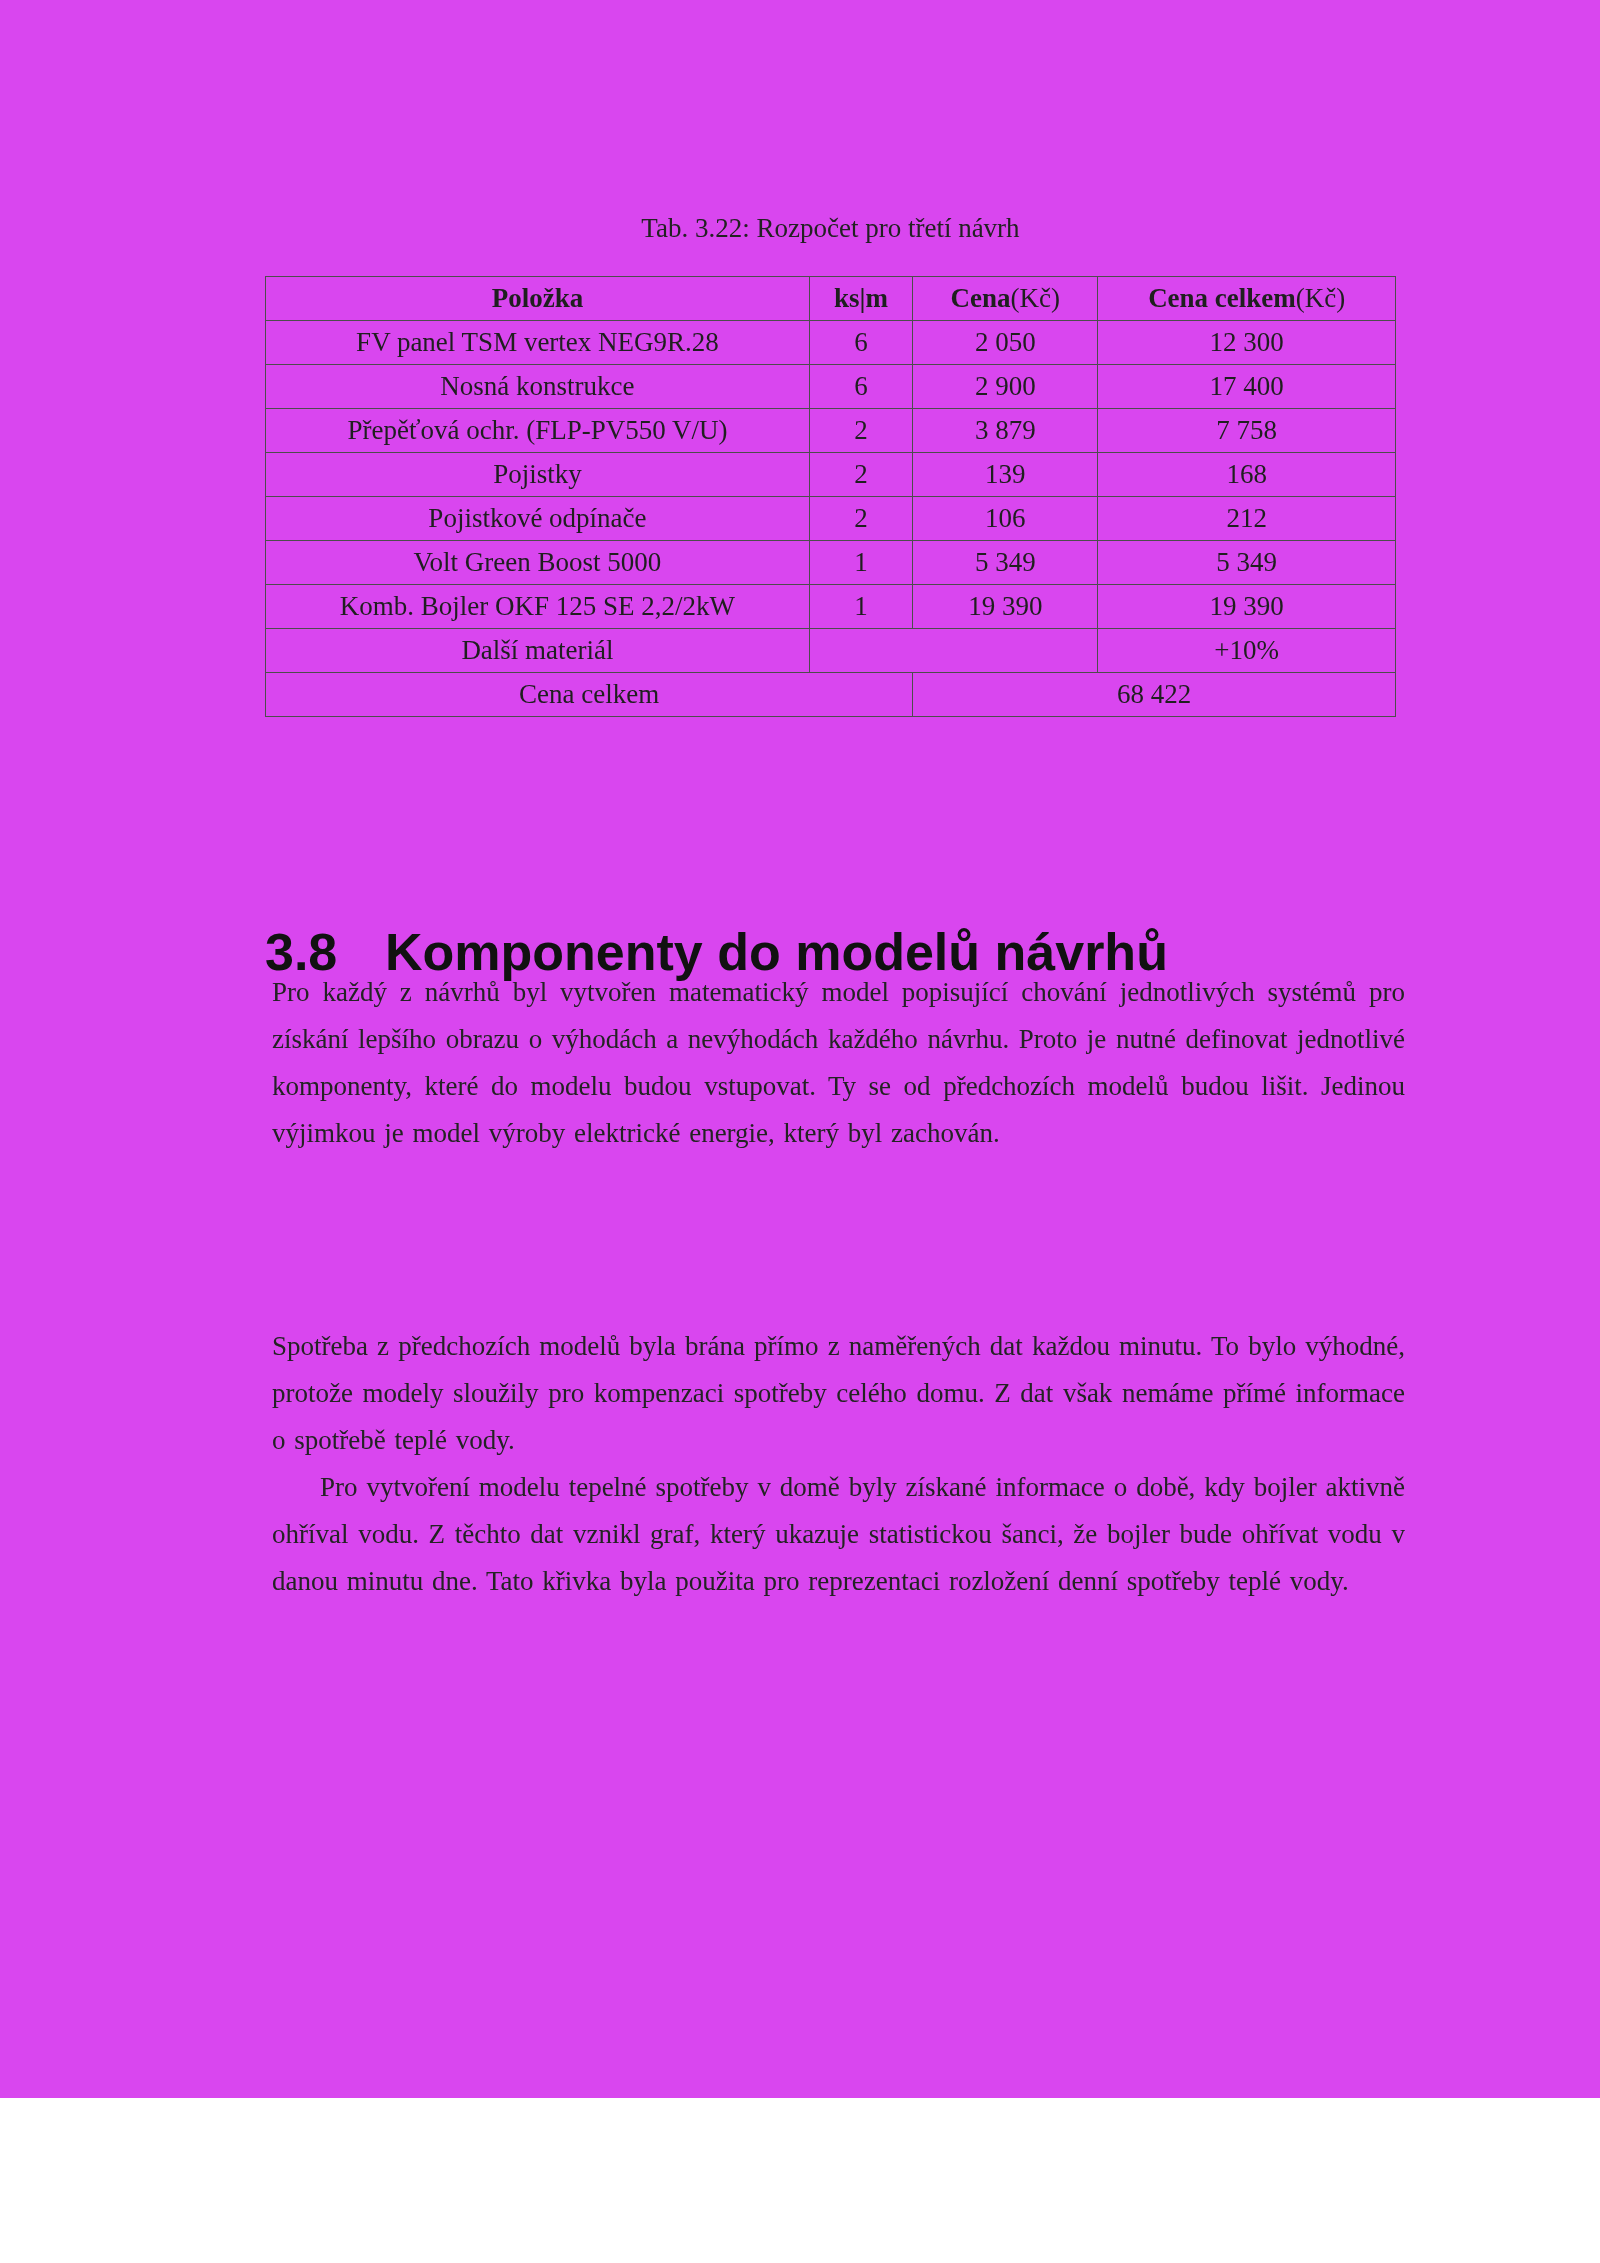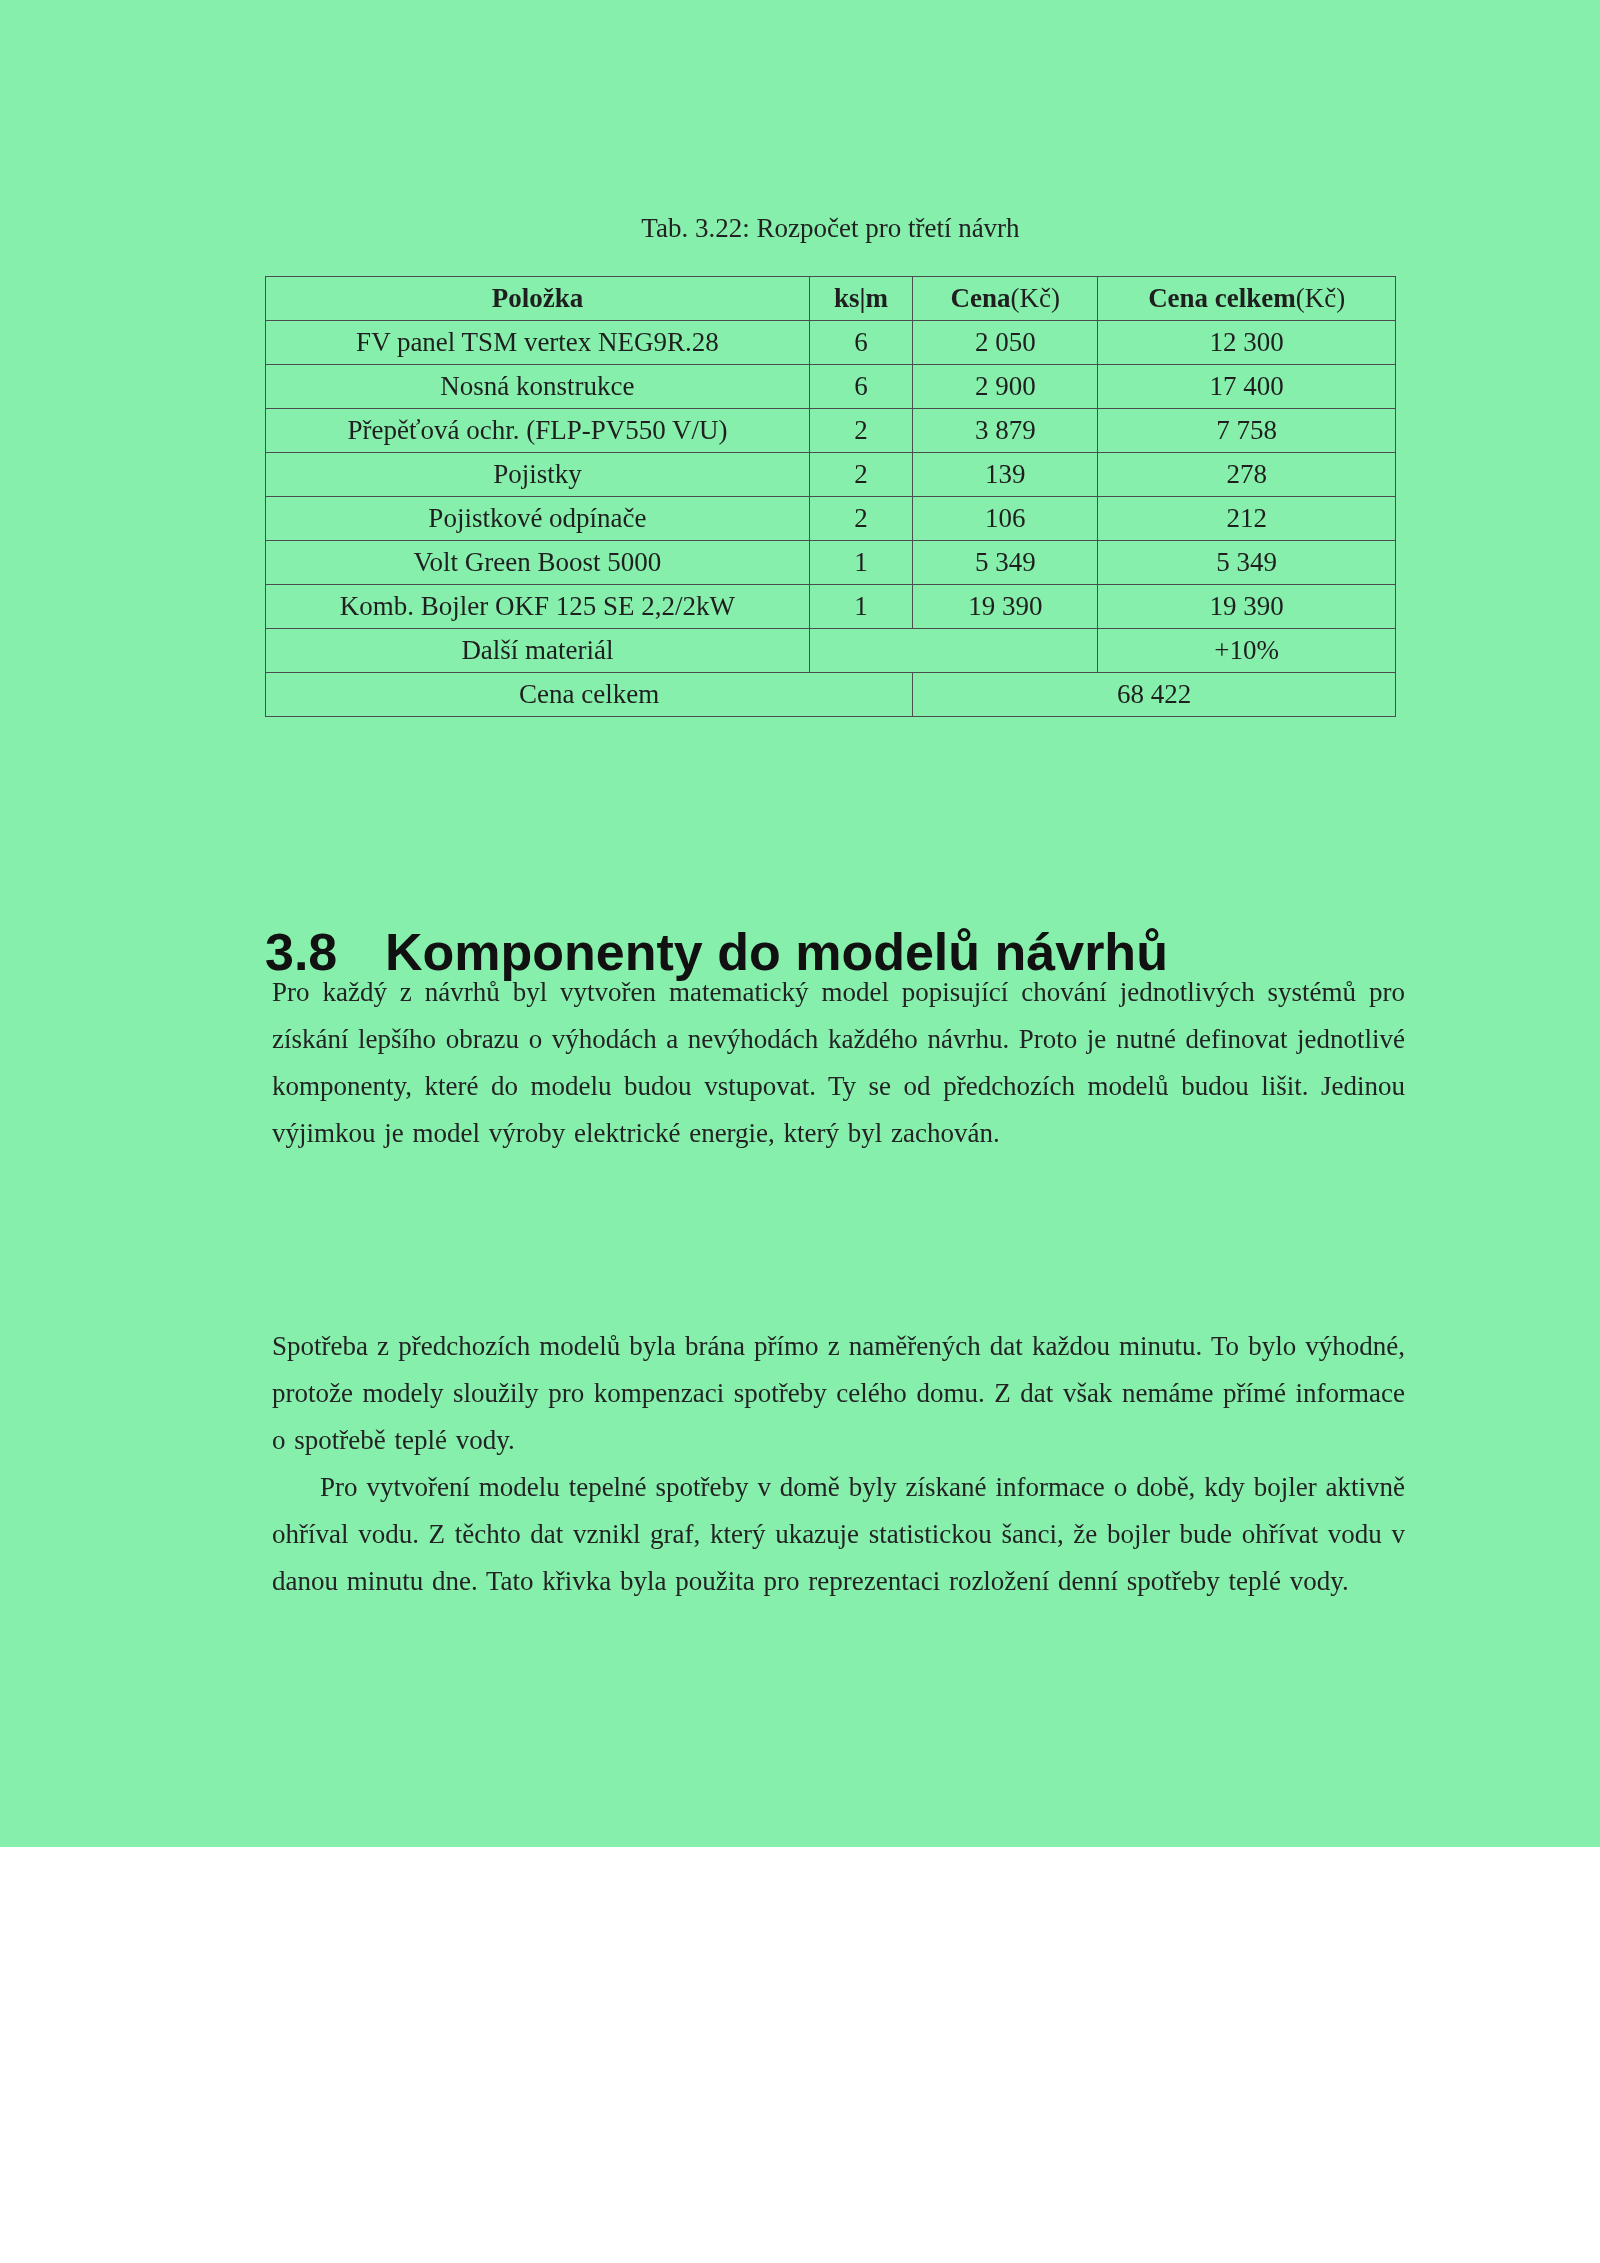--- a/index.html
+++ b/index.html
@@ -3,22 +3,22 @@
 <meta charset="utf-8">
 <style>
   html, body {
     margin: 0;
     padding: 0;
     background: #ffffff;
   }
   .page {
     position: relative;
     width: 1600px;
-    height: 1847px;
-    background: #86efac;
+    height: 2098px;
+    background: #d946ef;
     color: #1b1b1b;
     font-family: "Liberation Serif", serif;
     overflow: hidden;
   }
   .caption {
     position: absolute;
     top: 210px;
     left: 265px;
     width: 1131px;
     text-align: center;
@@ -138,21 +138,21 @@
       <tr>
         <td>Přepěťová ochr. (FLP-PV550 V/U)</td>
         <td>2</td>
         <td>3 879</td>
         <td>7 758</td>
       </tr>
       <tr>
         <td>Pojistky</td>
         <td>2</td>
         <td>139</td>
-        <td>278</td>
+        <td>168</td>
       </tr>
       <tr>
         <td>Pojistkové odpínače</td>
         <td>2</td>
         <td>106</td>
         <td>212</td>
       </tr>
       <tr>
         <td>Volt Green Boost 5000</td>
         <td>1</td>

